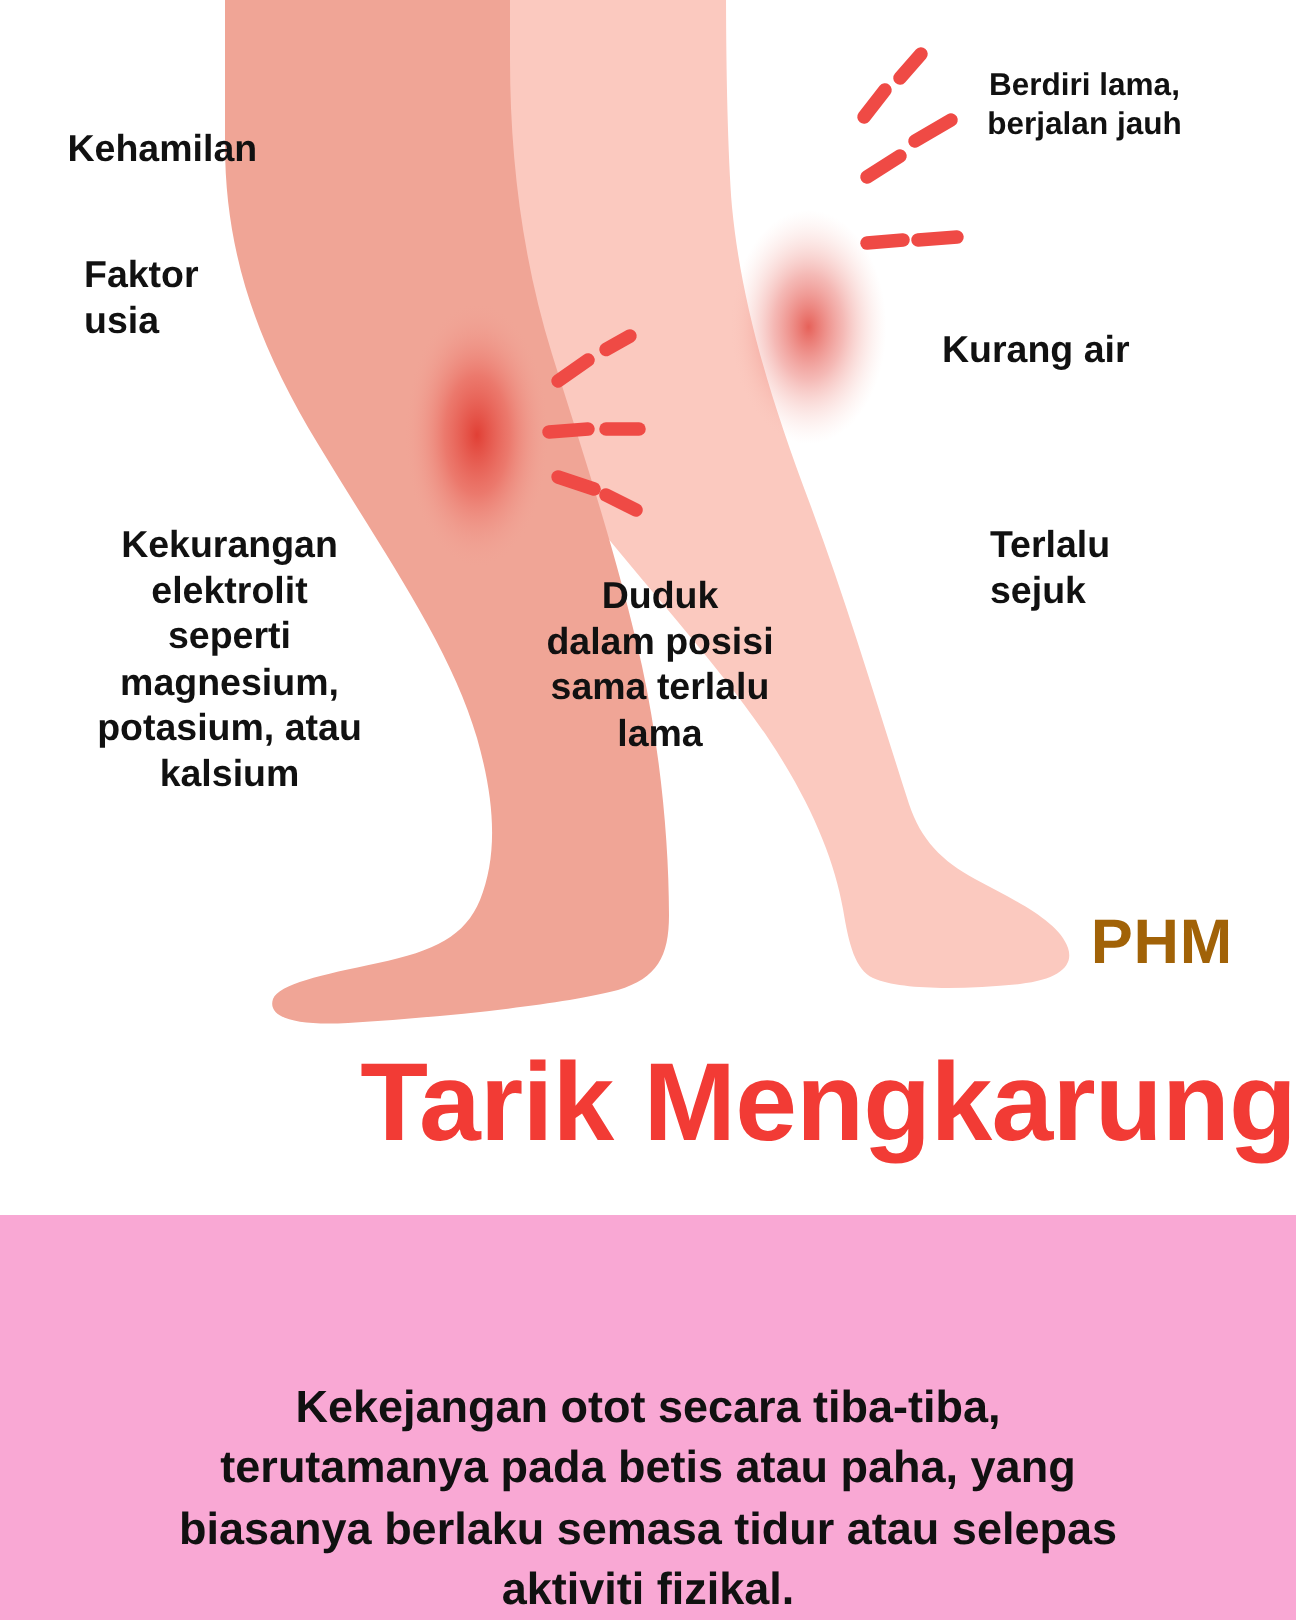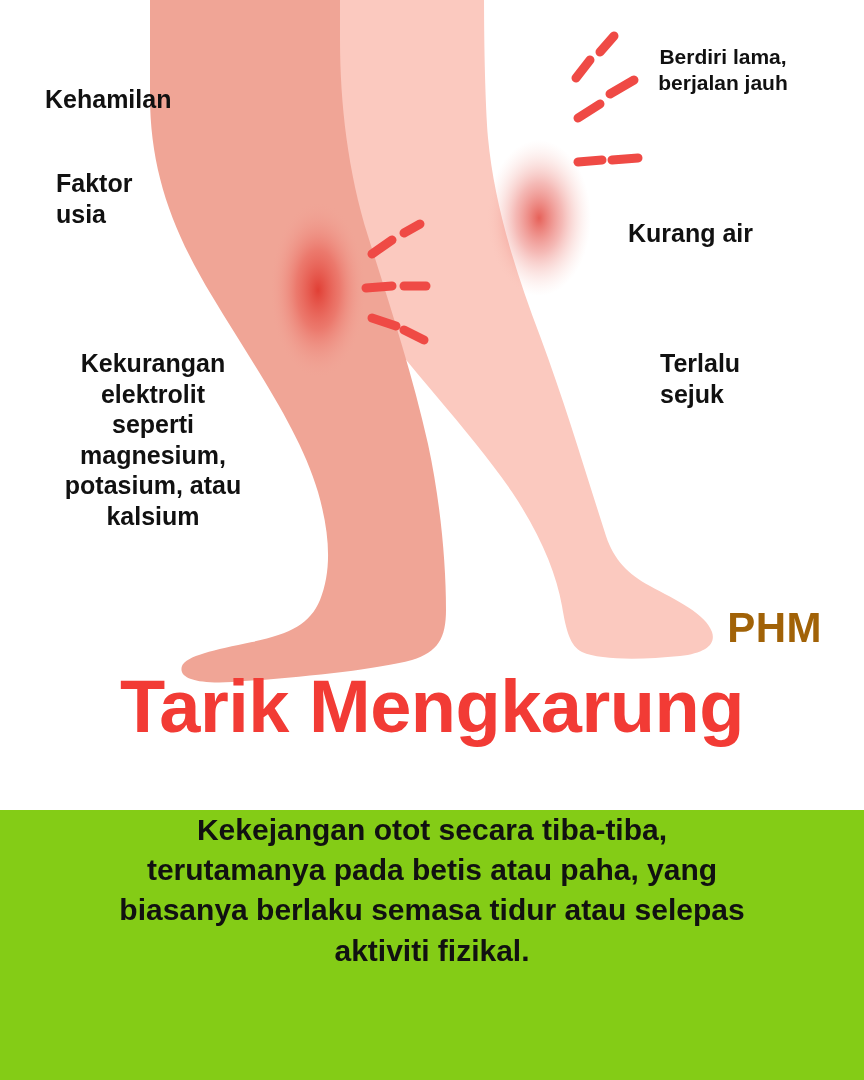--- a/index.html
+++ b/index.html
@@ -74,39 +74,39 @@
     font-size: 42px;
     font-weight: bold;
     letter-spacing: 0.5px;
     color: #a16207;
   }
 
   
   #title {
     position: absolute;
     left: 0;
-    top: 664px;
-    width: 864px;
-    text-align: center;
+    top: 692px;
+    width: 864px;
+    text-align: right;
     font-size: 74px;
     font-weight: bold;
     color: #f23b35;
     letter-spacing: -0.5px;
   }
 
   
   #band {
     position: absolute;
     left: 0;
     top: 810px;
     width: 864px;
     height: 270px;
-    background: #84cc16;
+    background: #f9a8d4;
     display: flex;
-    align-items: flex-start;
+    align-items: flex-end;
     justify-content: center;
     box-sizing: border-box;
     padding: 0 52px;
   }
   #band-text {
     font-size: 30px;
     font-weight: bold;
     color: #111111;
     text-align: center;
     line-height: 1.34;
@@ -190,20 +190,24 @@
 
   <div class="label" id="lbl-kehamilan">Kehamilan</div>
   <div class="label" id="lbl-faktor-usia">Faktor
 usia</div>
   <div class="label" id="lbl-kekurangan">Kekurangan
 elektrolit
 seperti
 magnesium,
 potasium, atau
 kalsium</div>
+  <div class="label" id="lbl-duduk">Duduk
+dalam posisi
+sama terlalu
+lama</div>
   <div class="label" id="lbl-berdiri">Berdiri lama,
 berjalan jauh</div>
   <div class="label" id="lbl-kurang-air">Kurang air</div>
   <div class="label" id="lbl-terlalu-sejuk">Terlalu
 sejuk</div>
 
   <div id="brand">PHM</div>
 
   <div id="title">Tarik Mengkarung</div>
 

